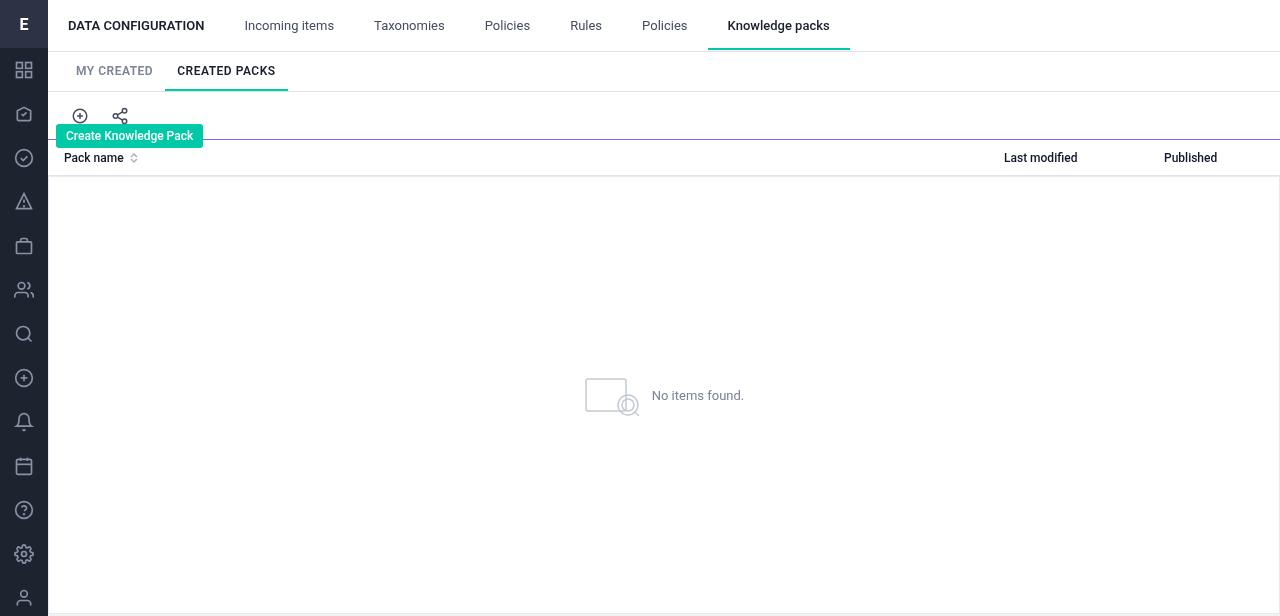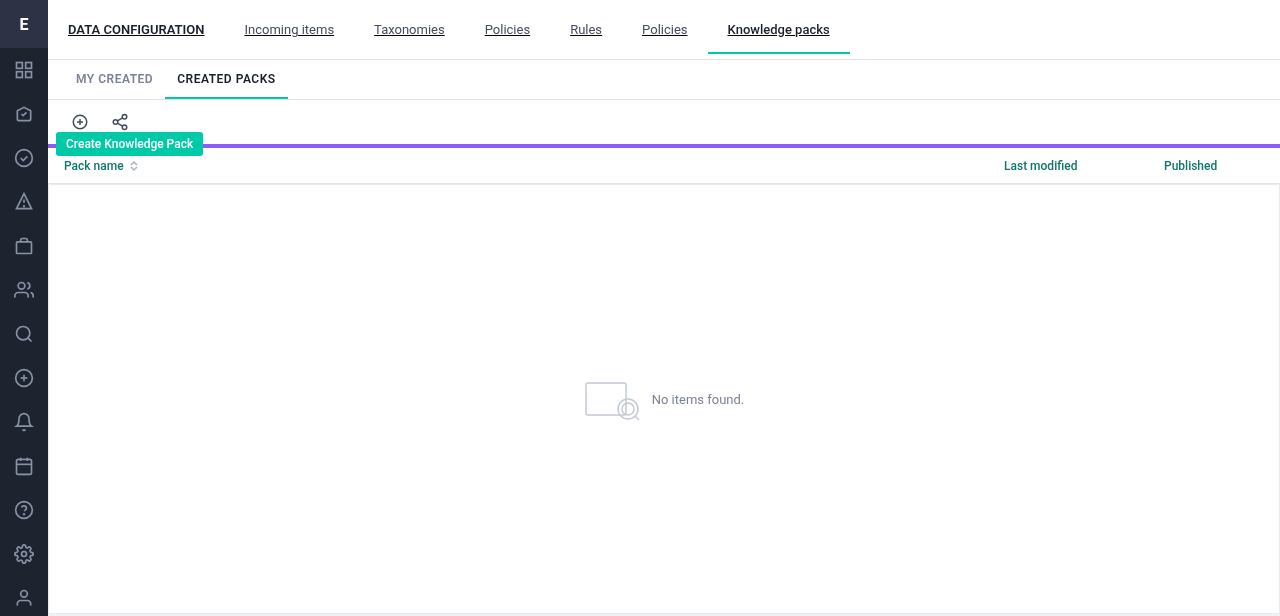--- a/index.html
+++ b/index.html
@@ -51,26 +51,25 @@
     .main {
       flex: 1;
       display: flex;
       flex-direction: column;
       overflow: hidden;
     }
 
     
     .topnav {
       background: #ffffff;
-      height: 60px;
+      height: 52px;
       display: flex;
       align-items: center;
       border-bottom: 1px solid #e0e3e8;
       flex-shrink: 0;
-      text-decoration: underline;
     }
     .topnav-item {
       height: 48px;
       display: flex;
       align-items: center;
       padding: 0 20px;
       font-size: 13px;
       color: #444c5e;
       cursor: pointer;
       white-space: nowrap;
@@ -135,21 +134,21 @@
     }
 
     
     .toolbar {
       background: #ffffff;
       height: 48px;
       display: flex;
       align-items: center;
       padding: 0 16px;
       gap: 8px;
-      border-bottom: 4px solid #8b5cf6;
+      border-bottom: 1px solid #8b5cf6;
       flex-shrink: 0;
       position: relative;
     }
     .toolbar-btn {
       width: 32px;
       height: 32px;
       display: flex;
       align-items: center;
       justify-content: center;
       cursor: pointer;
@@ -179,21 +178,21 @@
       background: #ffffff;
       height: 36px;
       display: flex;
       align-items: center;
       padding: 0 16px;
       border-bottom: 1px solid #e0e3e8;
       flex-shrink: 0;
     }
     .table-header-cell {
       font-size: 12px;
-      color: #0f766e;
+      color: #0f172a;
       font-weight: 500;
       display: flex;
       align-items: center;
       gap: 4px;
     }
     .table-header-cell.pack-name { flex: 1; }
     .table-header-cell.last-modified { width: 160px; text-align: right; }
     .table-header-cell.published { width: 100px; text-align: right; }
     .sort-icon { width: 12px; height: 12px; color: #aab1bf; }
 

